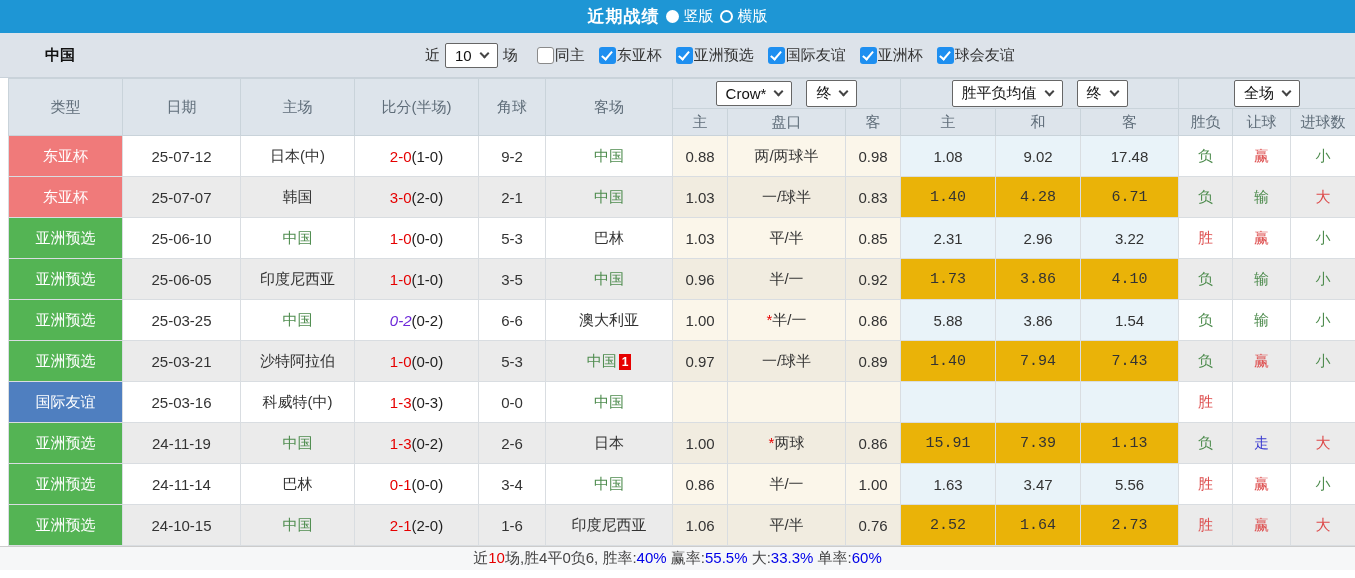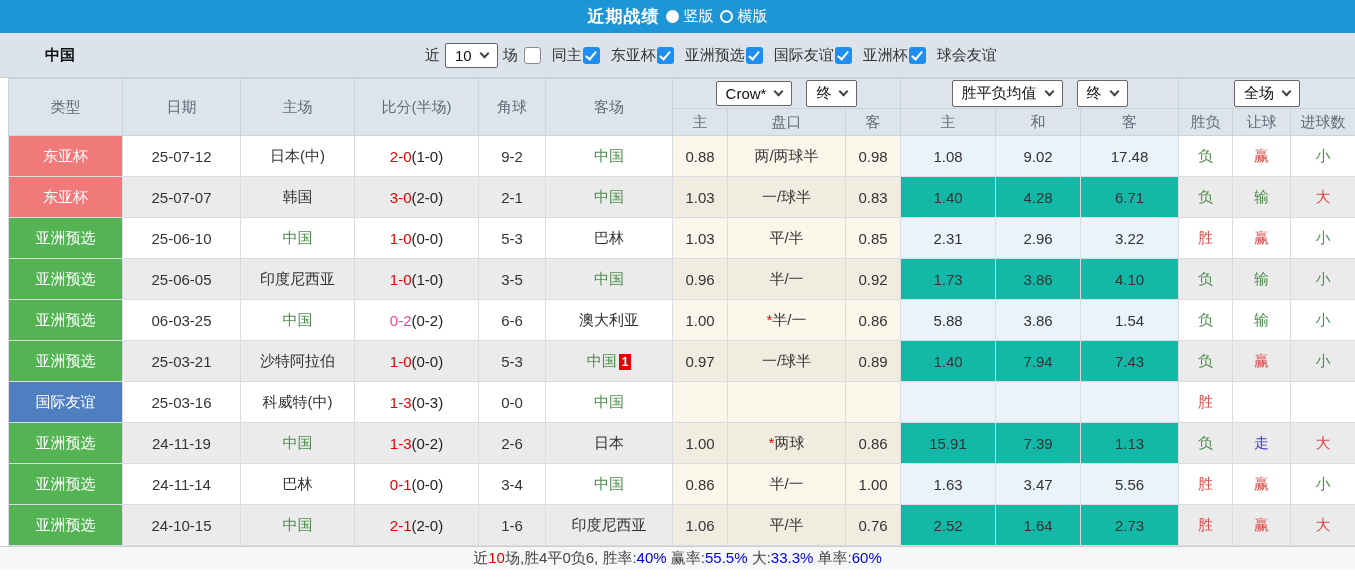--- a/index.html
+++ b/index.html
@@ -22,21 +22,21 @@
     font-size: 15px; color: #333; border-bottom: 1px solid #c9d2da;
   }
   .team-name { position: absolute; left: 45px; top: 13px; font-weight: bold; color: #111; font-size: 15px; }
   .filter-center { position: absolute; left: 425px; top: 0; height: 45px; display: flex; align-items: center; gap: 5px; }
   .fake-select {
     display: inline-flex; align-items: center; gap: 9px; background: #fff;
     border: 1px solid #666; border-radius: 2px; padding: 3px 9px;
     font-size: 15px; color: #111; cursor: pointer; white-space: nowrap;
   }
   .chev { width: 7px; height: 7px; border-right: 2px solid #444; border-bottom: 2px solid #444; transform: rotate(45deg); margin-top: -4px; flex: 0 0 auto; }
-  .cb-item { display: inline-flex; align-items: center; margin-left: 1px; cursor: pointer; gap: 11px; }
+  .cb-item { display: inline-flex; align-items: center; margin-left: 14px; cursor: pointer; gap: 1px; }
   .cb { width: 17px; height: 17px; border-radius: 3px; display: inline-flex; align-items: center; justify-content: center; flex: 0 0 auto; }
   .cb.checked { background: #1e8ff0; }
   .cb.checked::after { content: ""; width: 4px; height: 9px; border-right: 2px solid #fff; border-bottom: 2px solid #fff; transform: rotate(40deg); margin-top: -3px; }
   .cb.unchecked { background: #fff; border: 1px solid #8a8a8a; }
   
   table { border-collapse: collapse; margin-left: 8px; width: 1347px; table-layout: fixed; font-size: 15px; }
   thead th {
     background: #dde4eb; color: #5f6d79; font-weight: normal;
     border: 1px solid #c9d3da; padding: 0; font-size: 15px;
   }
@@ -46,21 +46,21 @@
   .sel-wrap { display: flex; align-items: center; justify-content: center; gap: 14px; }
   tbody td {
     border: 1px solid #d9dde1; text-align: center; height: 41px;
     color: #333; padding: 0 2px; overflow: hidden; white-space: nowrap;
   }
   tr.r-gray td { background: #ebebeb; }
   tr.r-white td { background: #fff; }
   tr.r-white td.cream { background: #fbf6ea; }
   tr.r-gray  td.cream { background: #f1ece0; }
   tr.r-white td.bluec { background: #e9f3f9; }
-  tr.r-gray  td.bluec { background: #14b8a6; }
+  tr.r-gray  td.bluec { background: #eab308; font-family: Liberation Mono, monospace; }
   td.league  { color: #fff !important; }
   .badge { display: inline-block; background: #e60000; color: #fff; font-size: 12px; font-weight: bold; padding: 0 3px; margin-left: 2px; line-height: 16px; vertical-align: middle; }
   
   .footer {
     height: 24px; background: #f6f7f8; border-top: 1px solid #ccc;
     display: flex; align-items: center; justify-content: center; font-size: 15px;
   }
 </style>
 </head>
 <body>
@@ -252,23 +252,23 @@
         <td class="cream">0.92</td>
         <td class="bluec">1.73</td>
         <td class="bluec">3.86</td>
         <td class="bluec">4.10</td>
         <td style="color: rgb(78, 140, 78);">负</td>
         <td style="color: rgb(78, 140, 78);">输</td>
         <td style="color: rgb(78, 140, 78);">小</td>
       </tr>
       <tr class="r-white">
         <td class="league" style="background: rgb(84, 180, 84);">亚洲预选</td>
-        <td>06-03-25</td>
-        <td><span style="color: rgb(78, 140, 78);">中国</span></td>
-        <td><span style="color: #ec4899;">0-2</span><span style="color: rgb(34, 34, 34);">(0-2)</span></td>
+        <td>25-03-25</td>
+        <td><span style="color: rgb(78, 140, 78);">中国</span></td>
+        <td><span style="color: #6d28d9; font-style: italic;">0-2</span><span style="color: rgb(34, 34, 34);">(0-2)</span></td>
         <td>6-6</td>
         <td><span>澳大利亚</span></td>
         <td class="cream">1.00</td>
         <td class="cream"><span style="color: rgb(230, 0, 0);">*</span><span>半/一</span></td>
         <td class="cream">0.86</td>
         <td class="bluec">5.88</td>
         <td class="bluec">3.86</td>
         <td class="bluec">1.54</td>
         <td style="color: rgb(78, 140, 78);">负</td>
         <td style="color: rgb(78, 140, 78);">输</td>

